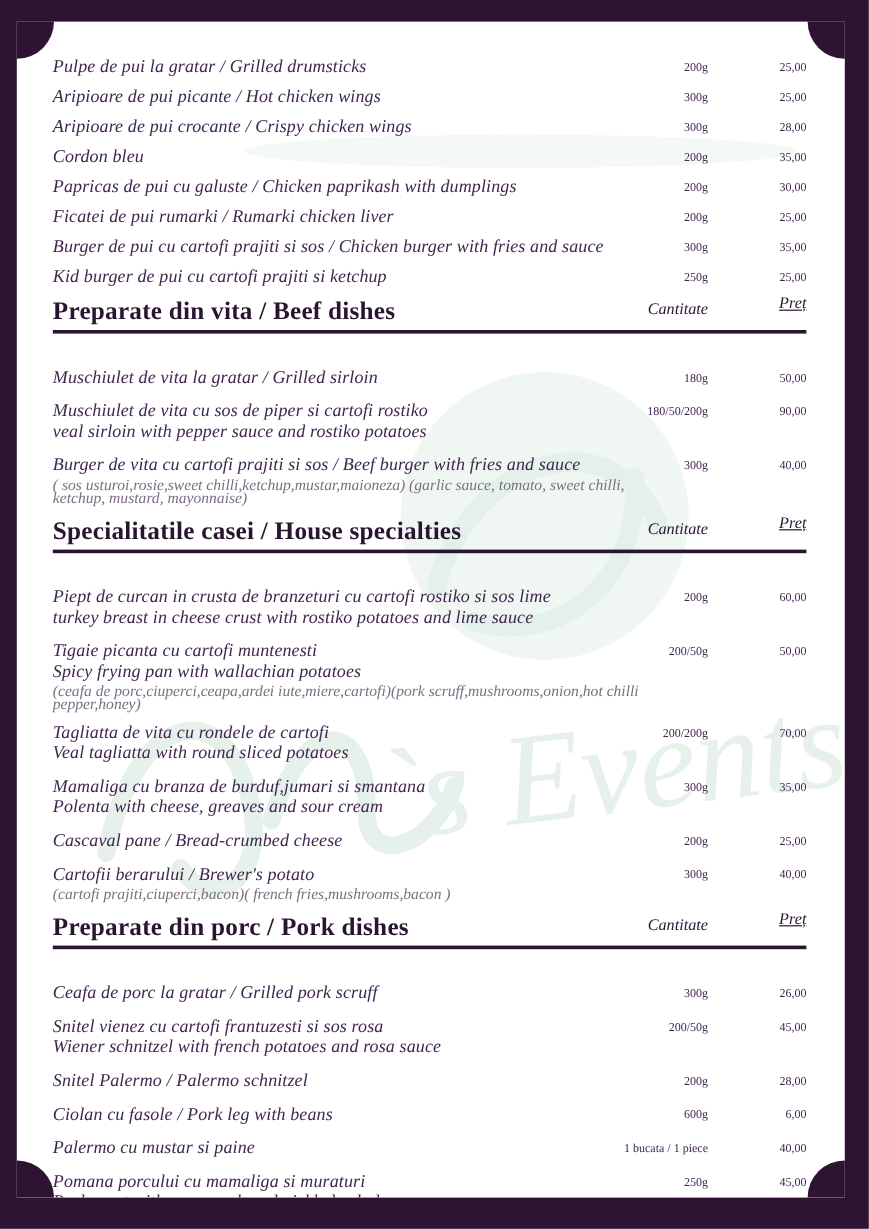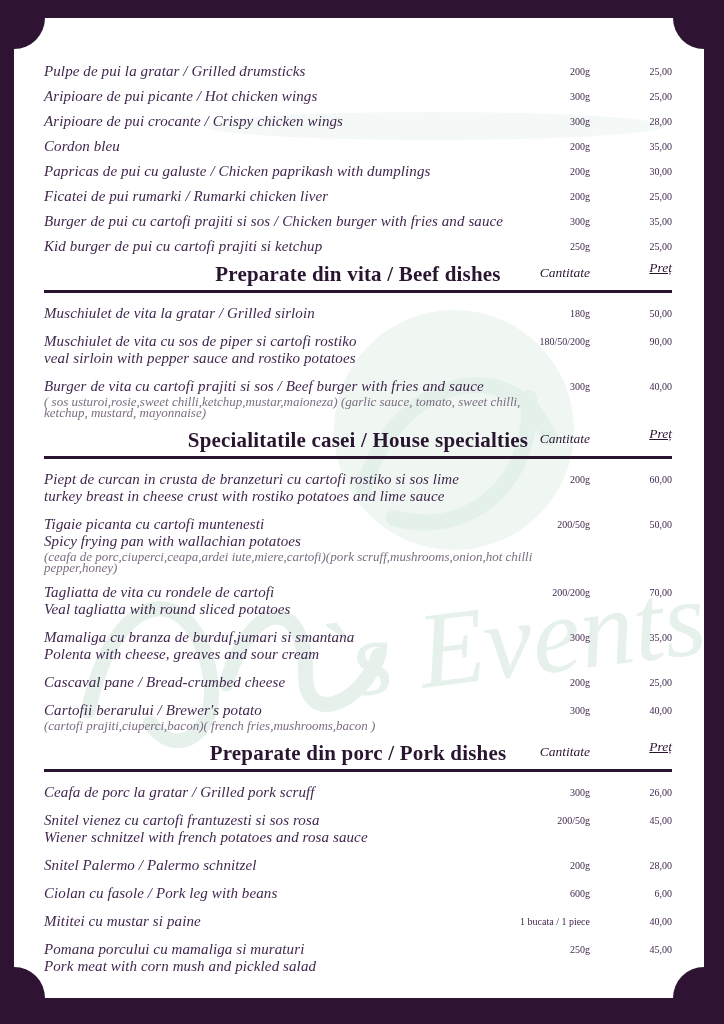--- a/index.html
+++ b/index.html
@@ -25,31 +25,31 @@
   .corner.tl{left:-31px;top:-31px;}
   .corner.tr{right:-31px;top:-31px;}
   .corner.bl{left:-31px;bottom:-31px;}
   .corner.br{right:-31px;bottom:-31px;}
   .wm{position:absolute;inset:0;z-index:0;pointer-events:none;}
   .content{position:relative;z-index:1;padding:30px 32px 0 30px;color:var(--ink);}
   .menu-section{display:block;}
   .section-header{position:relative;margin-top:8px;}
   .section-title{
     margin:0;font-size:21px;line-height:23px;font-weight:bold;
-    color:var(--head);letter-spacing:.2px;text-align:center;
+    color:var(--head);letter-spacing:.2px;
   }
   .col-qty,.col-price{
     position:absolute;font-style:italic;font-size:13.5px;line-height:16px;
     color:var(--head);white-space:nowrap;
   }
   .col-qty{right:82px;top:2px;}
   .col-price{right:0;top:-3px;text-decoration:underline;}
   .section-rule{height:3px;background:var(--head);margin-top:4px;}
-  .items{margin-top:12px;}
-  .menu-section.no-header .items{margin-top:15px;}
+  .items{margin-top:29px;}
+  .menu-section.no-header .items{margin-top:0;}
   .menu-item{
     position:relative;padding-right:132px;margin-bottom:11px;
     font-style:italic;font-size:15px;line-height:17px;color:var(--ink);
   }
   .menu-section.no-header .menu-item{margin-bottom:8px;}
   .item-name,.item-name2{letter-spacing:.1px;}
   .item-note{
     font-size:13px;line-height:11px;color:var(--note);margin-top:1px;letter-spacing:0;
   }
   .qty,.price{
@@ -261,21 +261,21 @@
   </div>
 
   <div class="menu-item">
     <div class="item-name">Ciolan cu fasole / Pork leg with beans</div>
 
     <span class="qty">600g</span>
     <span class="price">6,00</span>
   </div>
 
   <div class="menu-item">
-    <div class="item-name">Mititei cu mustar si paine</div>
+    <div class="item-name">Palermo cu mustar si paine</div>
 
     <span class="qty">1 bucata / 1 piece</span>
     <span class="price">40,00</span>
   </div>
 
   <div class="menu-item">
     <div class="item-name">Pomana  porcului cu mamaliga si muraturi</div>
     <div class="item-name2">Pork meat with corn mush and pickled salad</div>
 
     <span class="qty">250g</span>

